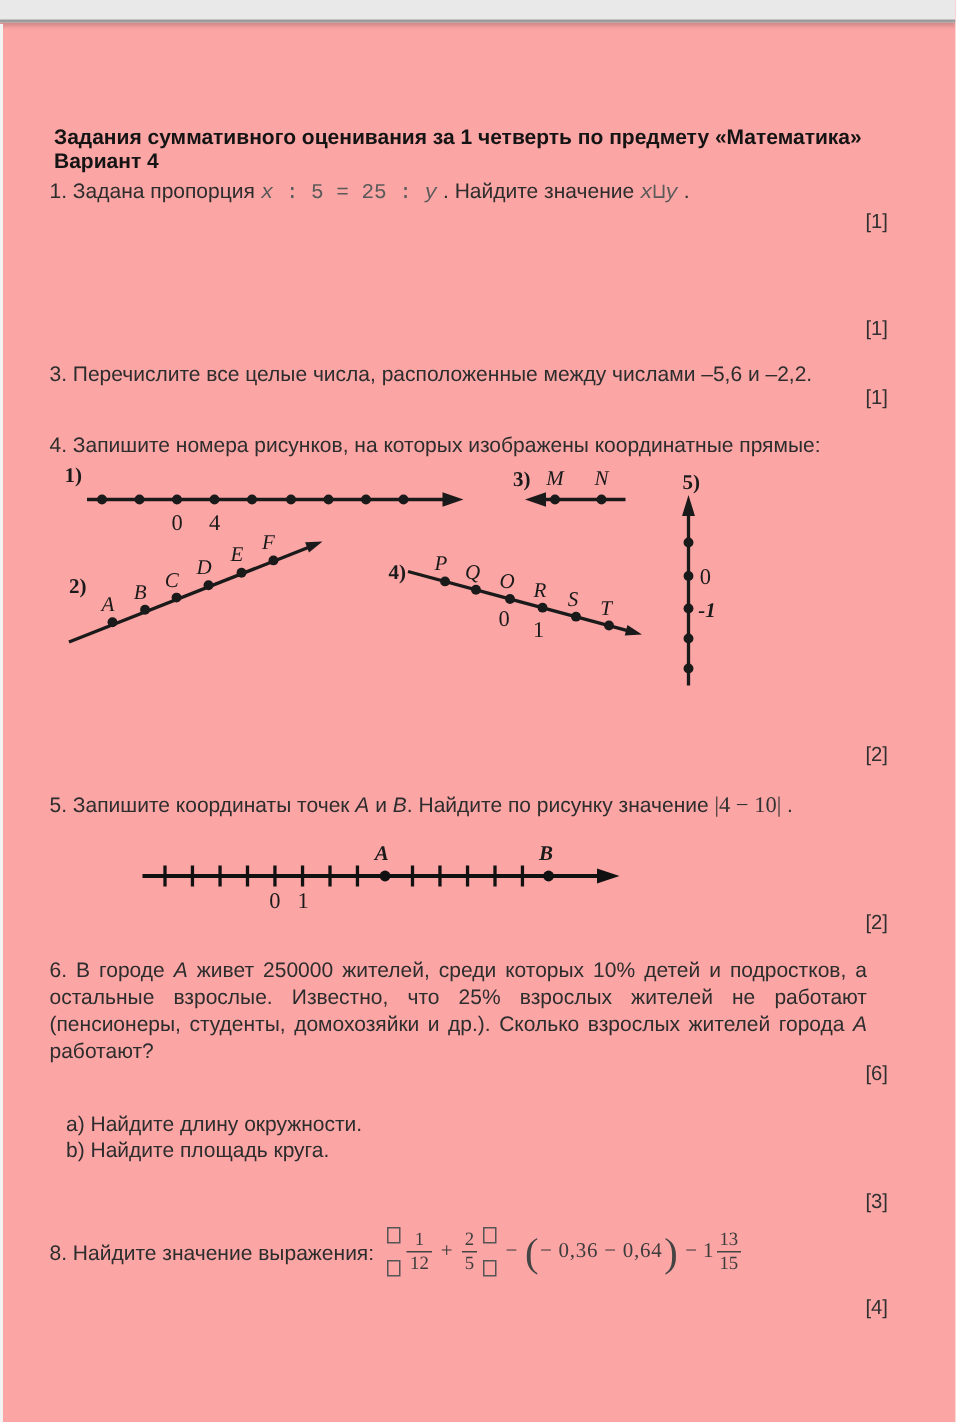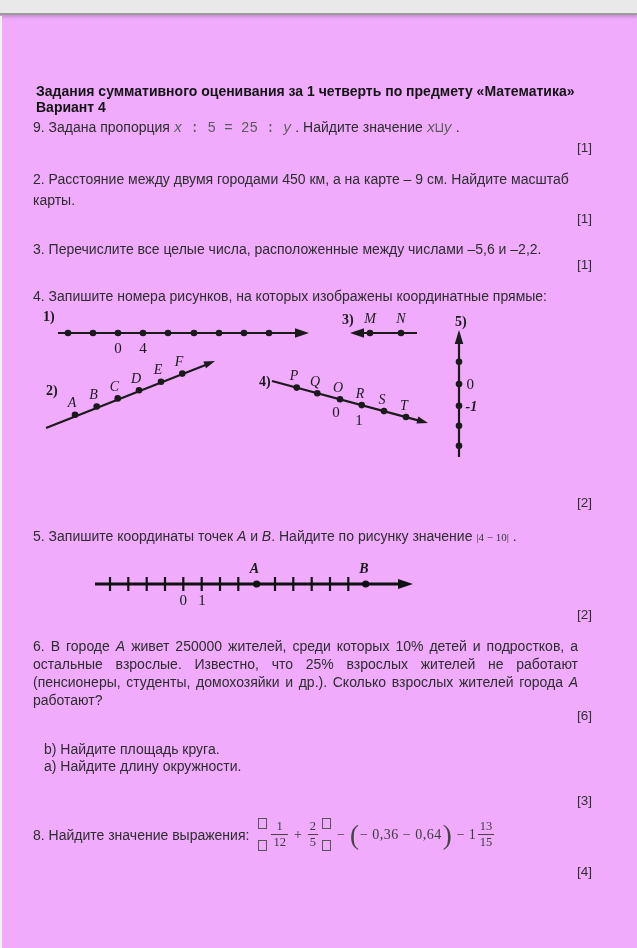--- a/index.html
+++ b/index.html
@@ -1,26 +1,26 @@
 <!DOCTYPE html>
 <html><head>
 <meta charset="utf-8">
 <style>
   html,body{margin:0;padding:0;background:#fff;}
-  .page{position:relative;width:637px;height:948px;background:#f0abfc;overflow:hidden;
+  .page{position:relative;width:637px;height:948px;background:#fca5a5;overflow:hidden;
         font-family:"Liberation Sans",sans-serif;color:#2d2d2d;}
   .topstrip{position:absolute;left:0;top:0;width:637px;height:13px;background:#e9e9e9;
             border-bottom:2px solid #9c9c9c;box-shadow:0 2px 3px rgba(0,0,0,.18);}
   .leftedge{position:absolute;left:0;top:16px;bottom:0;width:2px;background:#f2f2f2;}
   .block{position:absolute;left:33px;width:548px;font-size:14px;line-height:19px;}
   .title{left:36px;width:580px;font-weight:bold;color:#141414;line-height:15.5px;white-space:nowrap;}
   .mark{position:absolute;left:0;width:592px;text-align:right;font-size:13.5px;color:#303030;}
   .mathgray{font-family:Liberation Mono, monospace;color:#5a5a5a;}
   .mi{font-style:italic;}
-  .q5expr{font-family:"Liberation Serif",serif;color:#333;font-size:11px;}
+  .q5expr{font-family:"Liberation Serif",serif;color:#333;font-size:15px;}
   .justify{text-align:justify;line-height:18px;width:545px;}
   .q7sub{padding-left:11px;}
   .q7 div{line-height:17px;}
   .nowrap{white-space:nowrap;}
   
   .q8row{position:absolute;left:33px;top:818px;width:590px;display:flex;align-items:center;font-size:14px;}
   .formula{display:inline-flex;align-items:center;margin-left:7px;font-family:"Liberation Serif",serif;color:#3c3c3c;}
   .frac{display:inline-block;text-align:center;font-size:12.5px;line-height:1.08;vertical-align:middle;margin:0 2px;}
   .frac .num{display:block;border-bottom:1px solid #444;padding:0 2px 1px;}
   .frac .den{display:block;padding:1px 2px 0;}
@@ -40,25 +40,24 @@
 <div class="page">
   <div class="topstrip"></div>
   <div class="leftedge"></div>
 
   <div class="block title" style="top:84px;">
     <div>Задания суммативного оценивания за 1 четверть по предмету «Математика»</div>
     <div>Вариант 4</div>
   </div>
 
   <div class="block nowrap" style="top:118px;">
-    <span>9. Задана пропорция </span><span class="mathgray"><span class="mi">x</span><span> : 5 = 25 : </span><span class="mi">y</span></span><span> . Найдите значение </span><span class="mathgray"><span class="mi">x</span><span>⊔</span><span class="mi">y</span></span><span> .</span>
+    <span>1. Задана пропорция </span><span class="mathgray"><span class="mi">x</span><span> : 5 = 25 : </span><span class="mi">y</span></span><span> . Найдите значение </span><span class="mathgray"><span class="mi">x</span><span>⊔</span><span class="mi">y</span></span><span> .</span>
   </div>
   <div class="mark" style="top:140px;">[1]</div>
 
-  <div class="block" style="top:169px;line-height:20.5px;">2. Расстояние между двумя городами 450 км, а на карте – 9 см. Найдите масштаб карты.</div>
   <div class="mark" style="top:211px;">[1]</div>
 
   <div class="block nowrap" style="top:240px;">3. Перечислите все целые числа, расположенные между числами –5,6 и –2,2.</div>
   <div class="mark" style="top:257px;">[1]</div>
 
   <div class="block nowrap" style="top:287px;">4. Запишите номера рисунков, на которых изображены координатные прямые:</div>
 
   <svg style="position:absolute;left:33px;top:302px;" width="575" height="172" viewBox="0 0 575 172">
 
     <g>
@@ -181,22 +180,22 @@
     <text class="fignum" x="112" y="46" text-anchor="middle" font-size="16">1</text>
   </svg>
   <div class="mark" style="top:607px;">[2]</div>
 
   <div class="block justify" style="top:637px;">
     <span>6. В городе </span><span class="mi">А</span><span> живет 250000 жителей, среди которых 10% детей и подростков, а остальные взрослые. Известно, что 25% взрослых жителей не работают (пенсионеры, студенты, домохозяйки и др.). Сколько взрослых жителей города </span><span class="mi">А</span><span> работают?</span>
   </div>
   <div class="mark" style="top:708px;">[6]</div>
 
   <div class="block q7" style="top:741px;">
+    <div class="q7sub">a) Найдите длину окружности.</div>
     <div class="q7sub">b) Найдите площадь круга.</div>
-    <div class="q7sub">a) Найдите длину окружности.</div>
   </div>
   <div class="mark" style="top:793px;">[3]</div>
 
   <div class="q8row">
     <span>8. Найдите значение выражения:</span>
     <span class="formula">
       <span class="brk">
           <span class="bbox"></span>
           <span class="bbox"></span>
         </span>

